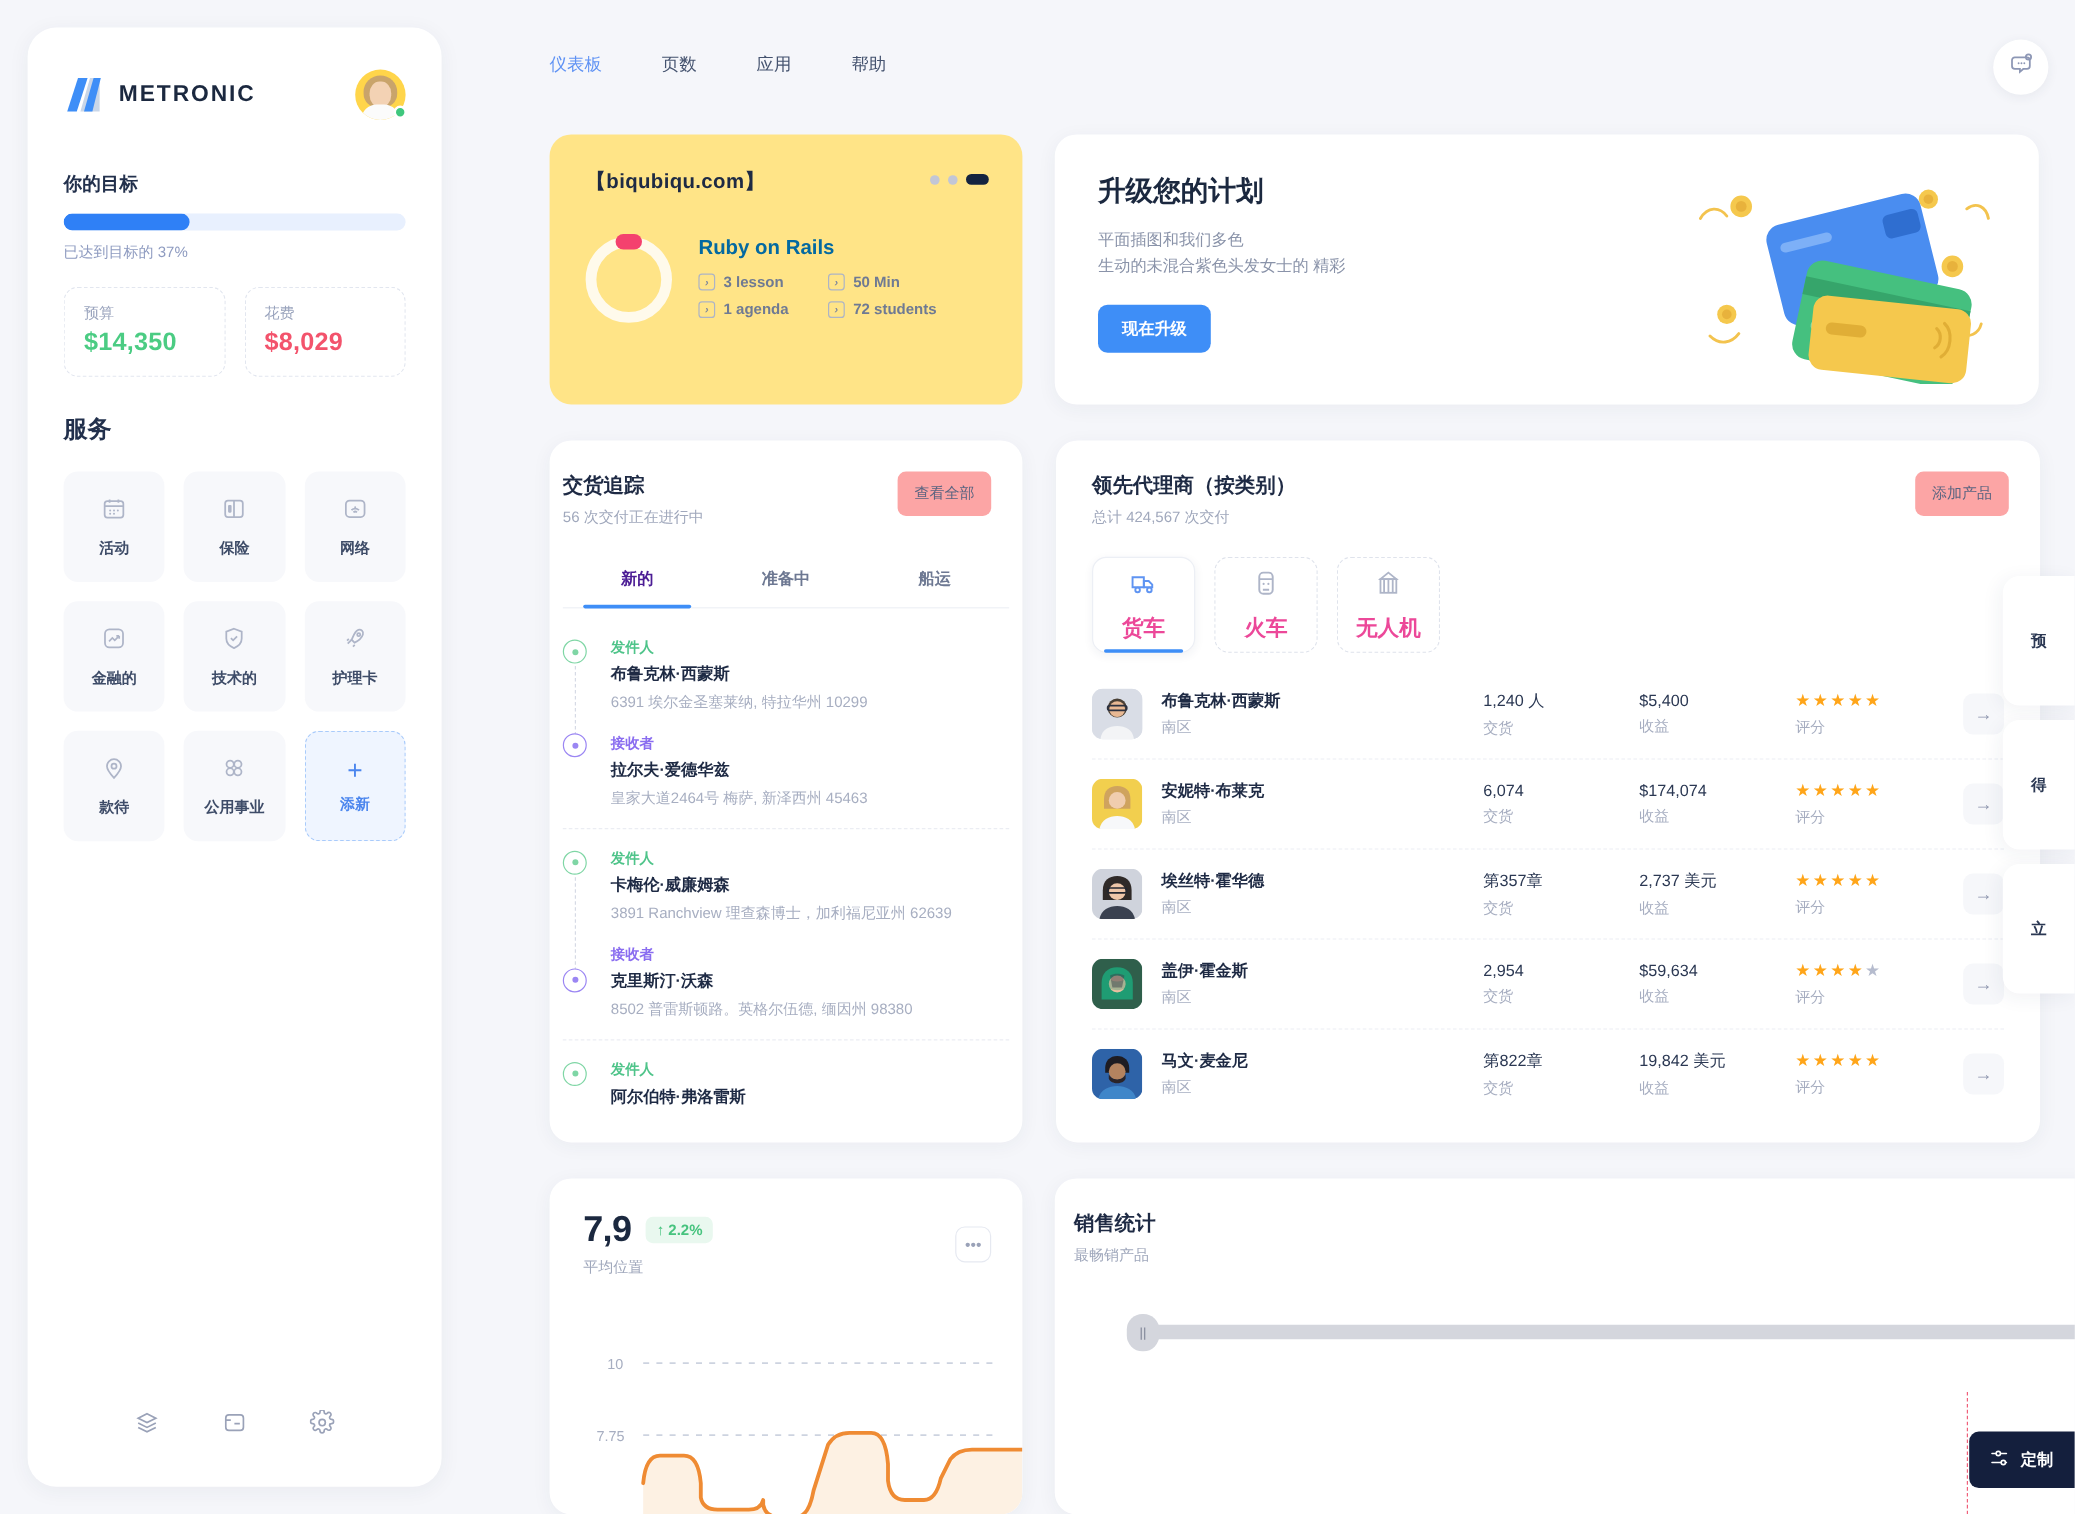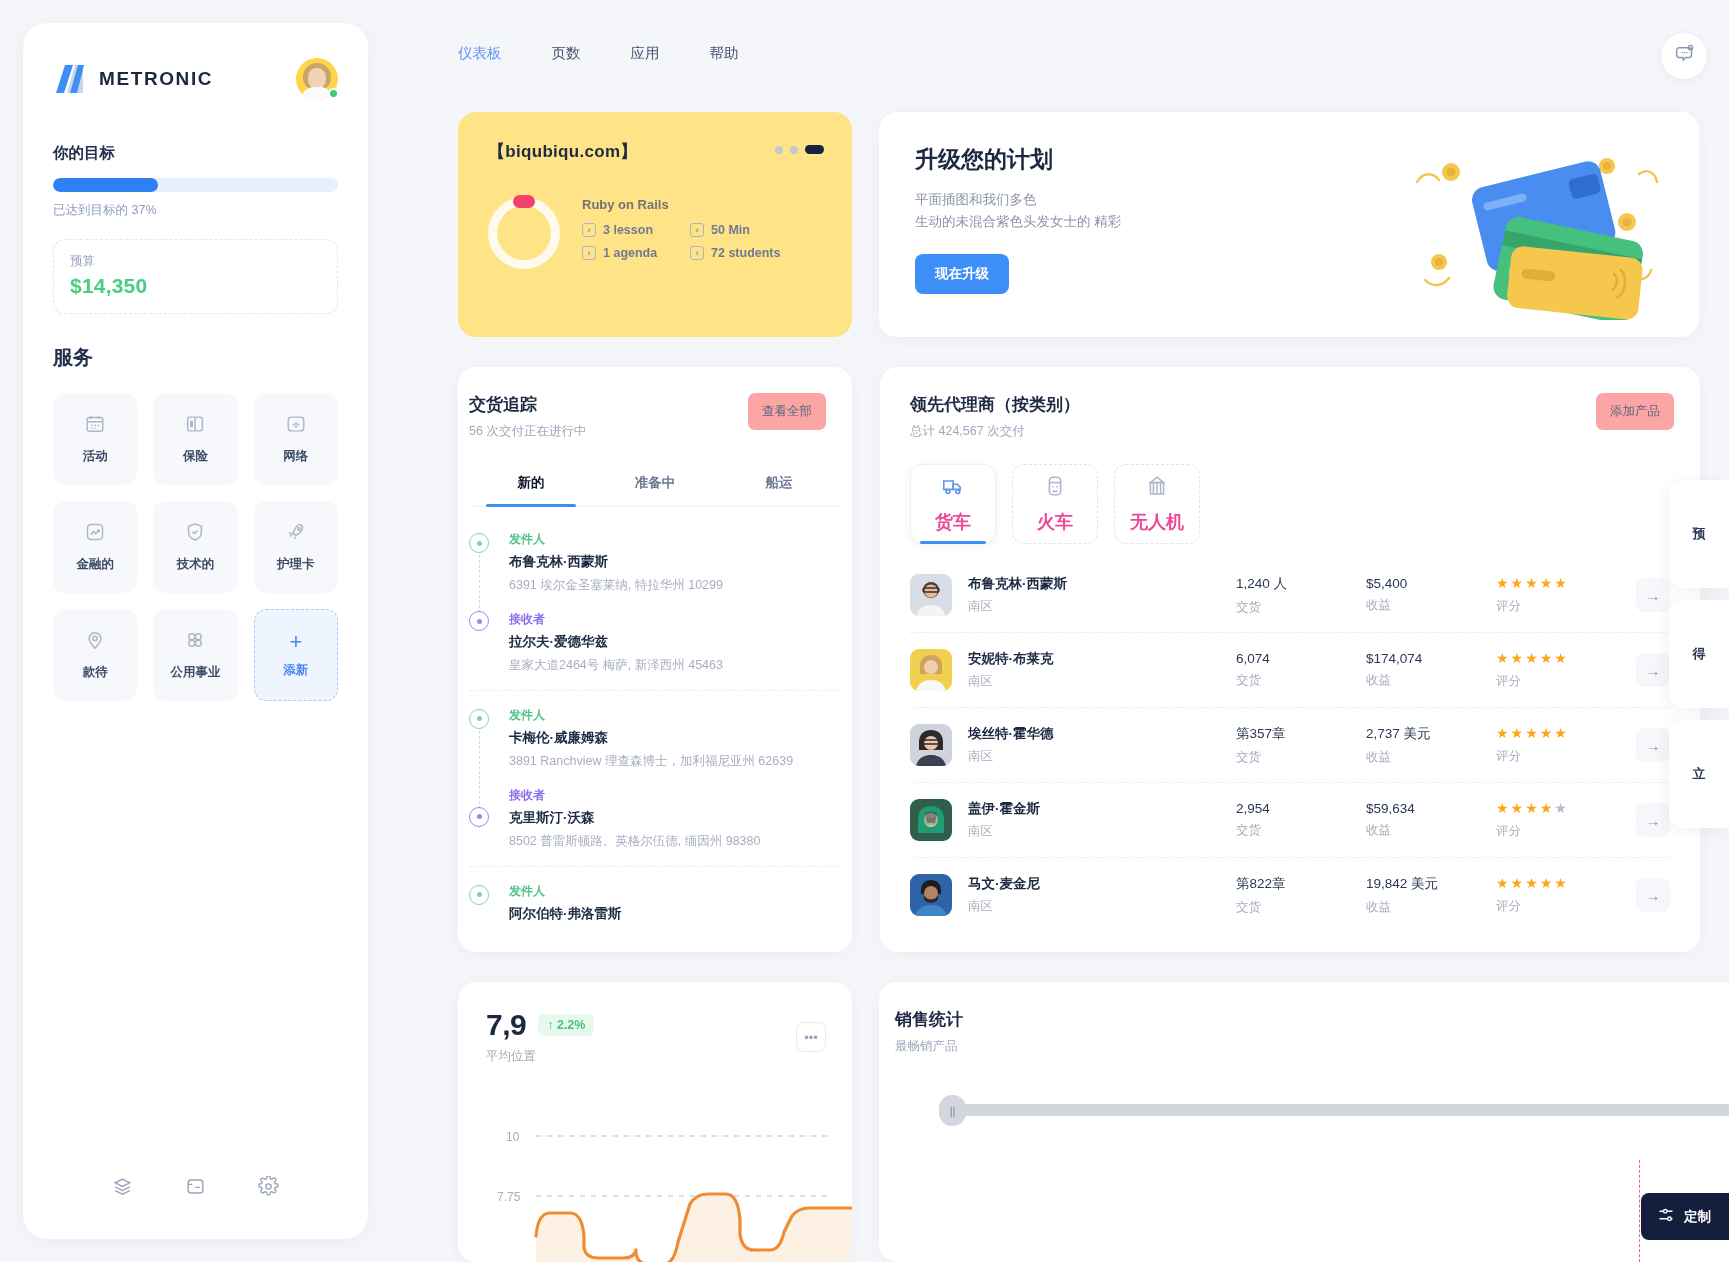--- a/index.html
+++ b/index.html
@@ -77,41 +77,41 @@
 
   
   .promo { left: 458px; top: 112px; width: 394px; height: 225px; background: #ffe487; border-radius: 18px; position: absolute; padding: 28px 30px; }
   .promo-title { font-size: 17px; font-weight: 700; color: #1e2a44; letter-spacing: .3px; }
   .promo-dots { position: absolute; right: 28px; top: 33px; display: flex; align-items: center; gap: 7px; }
   .pd { width: 8px; height: 8px; border-radius: 50%; background: #c2c6d6; }
   .pd.on { width: 19px; height: 9px; border-radius: 5px; background: #14233f; }
   .promo-body { display: flex; gap: 22px; margin-top: 34px; align-items: flex-start; }
   .ring { width: 72px; height: 72px; border-radius: 50%; border: 9px solid #fffaeb; position: relative; flex: none; }
   .ring-dot { position: absolute; left: 50%; top: -11px; transform: translateX(-50%); width: 22px; height: 13px; border-radius: 7px; background: #f4416e; }
-  .promo-course { font-size: 13px; font-weight: 700; color: #737373; }
+  .promo-course { font-size: 17px; font-weight: 700; color: #0369a1; }
   .promo-meta { margin-top: 11px; display: grid; grid-template-columns: 98px auto; row-gap: 9px; column-gap: 10px; }
   .mi { display: flex; align-items: center; gap: 7px; font-size: 12.5px; color: #6f7a93; font-weight: 600; }
   .mi-box { width: 14px; height: 14px; border: 1.3px solid #adb4c6; border-radius: 3px; display: flex; align-items: center; justify-content: center; font-size: 9px; color: #7d869c; }
 
   
   .upgrade { left: 879px; top: 112px; width: 820px; height: 225px; overflow: hidden; }
   .upg-pad { padding: 32px 36px; position: relative; z-index: 2; }
   .upg-title { font-size: 23px; font-weight: 700; color: #1b283f; }
   .upg-desc { margin-top: 14px; font-size: 13.5px; line-height: 1.65; color: #8a93a9; }
   .upg-btn { margin-top: 20px; display: inline-block; background: #3e8ef7; color: #fff; font-size: 13.5px; font-weight: 600; padding: 11px 20px; border-radius: 8px; border: none; cursor: pointer; }
   .upg-art { position: absolute; right: 18px; top: 18px; width: 300px; height: 190px; }
 
   
   .delivery { left: 458px; top: 367px; width: 394px; height: 585px; padding: 26px 11px; }
   .card-title { font-size: 17px; font-weight: 700; color: #1e2a44; }
   .card-sub { margin-top: 7px; font-size: 12.5px; color: #a0a8bc; }
   .ghost-btn { position: absolute; right: 26px; top: 26px; background: #fca5a5; border: none; border-radius: 7px; font-size: 12.5px; color: #5a6480; padding: 10px 14px; cursor: pointer; font-family: inherit; }
   .tabs { margin-top: 22px; display: flex; border-bottom: 1px solid #eef0f5; }
   .tab { flex: 1; text-align: center; padding: 12px 0 14px 0; font-size: 13.5px; font-weight: 600; color: #6d7892; position: relative; cursor: pointer; }
-  .tab.active { color: #0f172a; }
+  .tab.active { color: #4c1d95; }
   .tab.active:after { content: ""; position: absolute; left: 14%; right: 14%; bottom: -1px; height: 3px; border-radius: 2px; background: #3e8ef7; }
 
   .track-list { margin-top: 8px; position: relative; }
   .track-group { position: relative; padding: 16px 0 14px 40px; border-bottom: 1.5px dashed #ebedf3; }
   .track-group:last-child { border-bottom: none; }
   .tl-node { position: absolute; left: 0; width: 20px; height: 20px; border-radius: 50%; border: 1.6px solid; display:flex; align-items:center; justify-content:center; background:#fff; }
   .tl-node i { width: 5px; height: 5px; border-radius: 50%; display:block; }
   .tl-line { position: absolute; left: 9.5px; width: 1.5px; border-left: 1.5px dashed #d6dae5; }
   .seg-label { font-size: 12px; font-weight: 700; }
   .seg-label.from { color: #4fc48a; }
@@ -198,20 +198,24 @@
     <div class="goal-title">你的目标</div>
     <div class="progress-track">
       <div class="progress-fill"></div>
     </div>
     <div class="goal-sub">已达到目标的 37%</div>
 
     <div class="kpi-row">
       <div class="kpi">
         <div class="kpi-label">预算</div>
         <div class="kpi-value green">$14,350</div>
+      </div>
+      <div class="kpi">
+        <div class="kpi-label">花费</div>
+        <div class="kpi-value red">$8,029</div>
       </div>
     </div>
 
     <div class="services-title">服务</div>
     <div class="svc-grid">
 
       <div class="svc">
         <span>
           <svg width="22" height="22" viewBox="0 0 24 24" fill="none" stroke="#aeb5c8" stroke-width="1.6">
               <rect x="3.5" y="5" width="17" height="15" rx="2.5"></rect>

